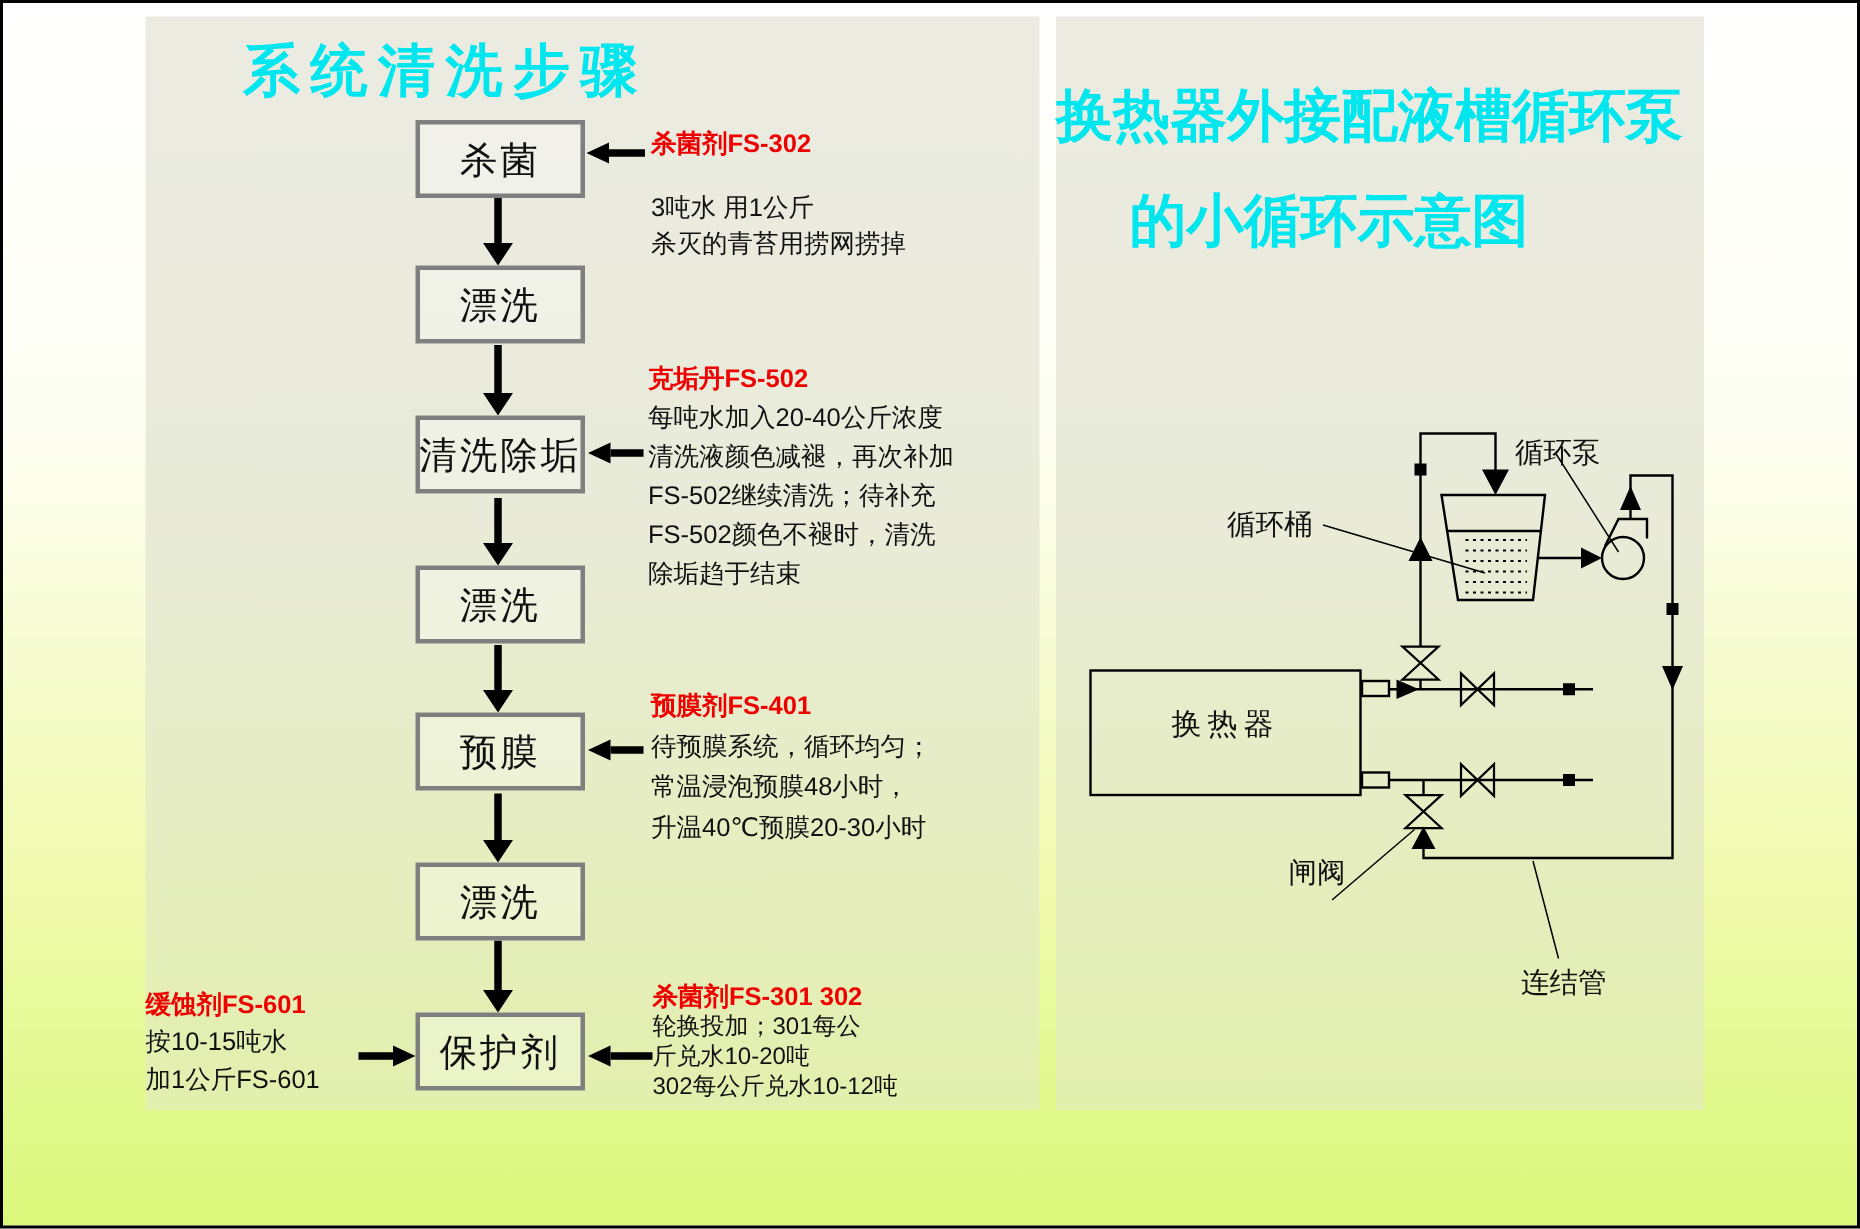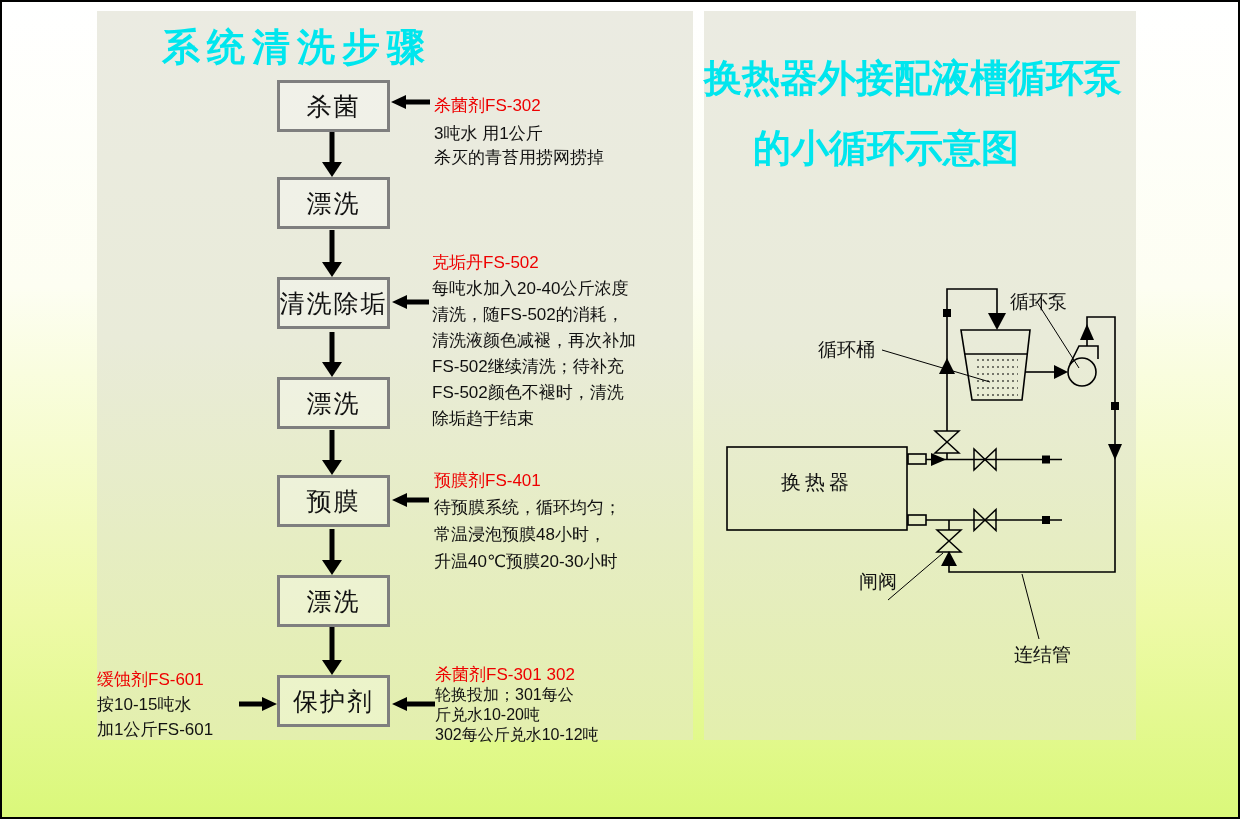--- a/index.html
+++ b/index.html
@@ -12,21 +12,21 @@
   .panel-left{left:95px;width:568px;padding-left:28px;}
   .panel-right{left:702px;width:432px;}
   .abs{position:absolute;}
   svg{position:absolute;left:0;top:0;}
 
   .lp-title{left:65px;top:11px;font-size:38px;font-weight:bold;letter-spacing:7px;white-space:nowrap;}
   .fbox{position:absolute;left:180px;width:107px;height:46px;border:3px solid #7f7f7f;
         background:rgba(255,255,255,0.30);display:flex;align-items:center;justify-content:center;
         font-size:25px;color:#111;letter-spacing:2px;white-space:nowrap;}
   .note{position:absolute;color:#111;font-size:17px;line-height:26px;white-space:nowrap;}
-  .note .rlabel{font-weight:normal;display:block;margin-top:10px;}
+  .note .rlabel{font-weight:bold;display:block;}
   .small-note{font-size:16px;line-height:20px;}
 
   .rp-title{left:0;top:32px;width:364px;text-align:center;font-size:38px;font-weight:bold;
             line-height:70px;white-space:nowrap;}
   .dlabel{position:absolute;font-size:19px;color:#111;white-space:nowrap;}
   .exch-label{left:23px;top:436px;width:180px;height:70px;display:flex;align-items:center;
               justify-content:center;font-size:20px;letter-spacing:4px;color:#111;}
 </style>
 </head>
 <body>
@@ -67,28 +67,27 @@
     <div class="fbox" style="top:69px;">杀菌</div>
     <div class="fbox" style="top:166px;">漂洗</div>
     <div class="fbox" style="top:266px;">清洗除垢</div>
     <div class="fbox" style="top:366px;">漂洗</div>
     <div class="fbox" style="top:464px;">预膜</div>
     <div class="fbox" style="top:564px;">漂洗</div>
     <div class="fbox" style="top:664px;">保护剂</div>
 
     <div class="note" style="left:337px;top:72px;">
       <span class="rlabel" style="color:#ee0000;">杀菌剂FS-302</span>
-      <span style="display:block;line-height:24px;margin-top:3px;">3吨水 用1公斤</span>
+      <span style="display:block;line-height:24px;margin-top:18px;">3吨水 用1公斤</span>
       <span style="display:block;line-height:24px;">杀灭的青苔用捞网捞掉</span>
     </div>
 
     <div class="note" style="left:335px;top:229px;">
       <span class="rlabel" style="color:#ee0000;">克垢丹FS-502</span>
       <span style="display:block;">每吨水加入20-40公斤浓度</span>
-      <span style="display:block;">清洗，随FS-502的消耗，</span>
       <span style="display:block;">清洗液颜色减褪，再次补加</span>
       <span style="display:block;">FS-502继续清洗；待补充</span>
       <span style="display:block;">FS-502颜色不褪时，清洗</span>
       <span style="display:block;">除垢趋于结束</span>
     </div>
 
     <div class="note" style="left:337px;top:446px;line-height:27px;">
       <span class="rlabel" style="color:#ee0000;">预膜剂FS-401</span>
       <span style="display:block;text-align:center;">待预膜系统，循环均匀；</span>
       <span style="display:block;">常温浸泡预膜48小时，</span>

